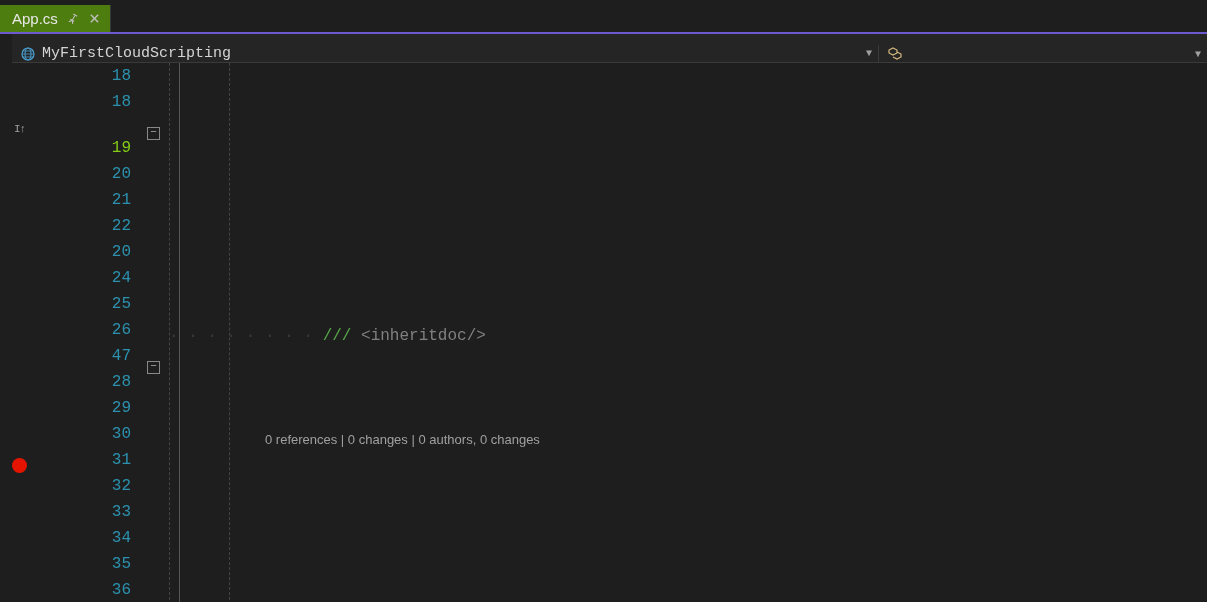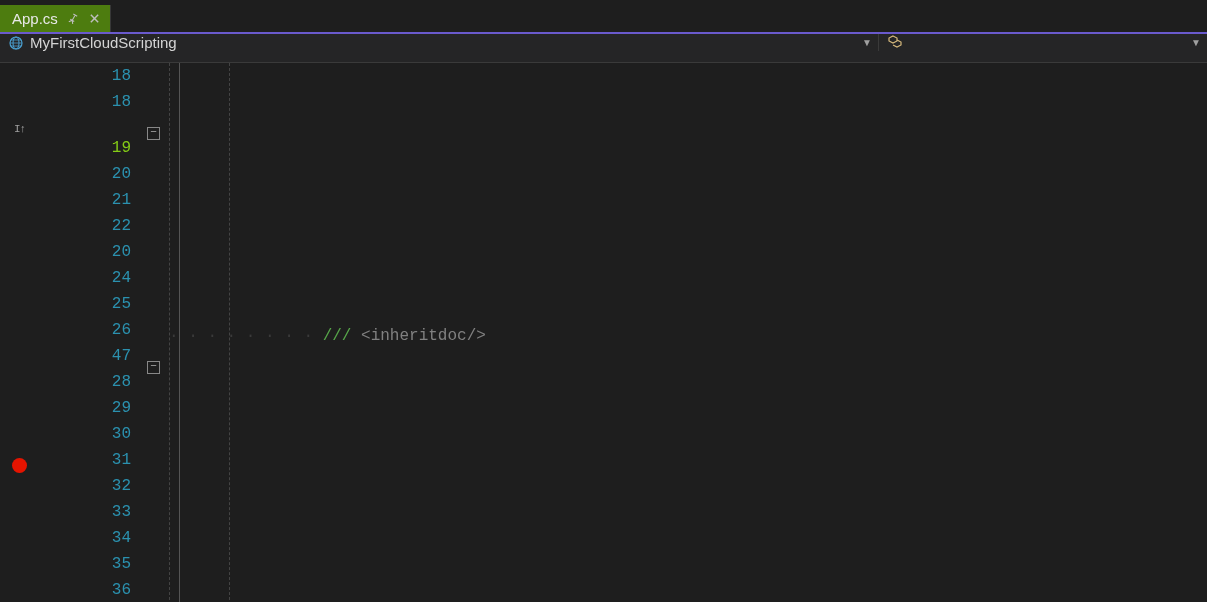--- a/index.html
+++ b/index.html
@@ -33,24 +33,25 @@
   .pin-ic, .close-ic {
     width: 14px; height: 14px;
     display: inline-flex; align-items: center; justify-content: center;
     color: #bfbfbf; font-size: 13px;
   }
   .navbar {
     height: 28px;
     background: #252526;
     border-bottom: 1px solid #3a3a3a;
     display: flex;
-    align-items: flex-start;
-    font-family: Liberation Sans, sans-serif;
+    align-items: flex-end;
+    font-family: Liberation Mono, monospace;
     font-size: 15px;
     color: #d4d4d4;
+    margin-left: 12px;
   }
   .nav-left {
     flex: 1;
     display: flex; align-items: center;
     padding-left: 8px;
     gap: 6px;
     border-right: 1px solid #3a3a3a;
   }
   .nav-right {
     width: 320px;
@@ -223,20 +224,21 @@
 
   <div class="code">
     <div class="vline" style="left:0px;"></div>
     <div class="vline" style="left:10px; border-left:1px solid #555;"></div>
     <div class="vline" style="left:60px;"></div>
 
     <div class="code-row"></div>
 
     <div class="code-row"><span class="dots">· · · · · · · · </span><span class="cmt"><span>///</span> </span><span style="color:#808080">&lt;</span><span style="color:#808080">inheritdoc</span><span style="color:#808080">/&gt;</span></div>
 
+    <div class="code-row" style="height:20px;"><span style="display:inline-block;width:96px;"></span><span class="ref">0 references | 0 changes | 0 authors, 0 changes</span></div>
 
 
     
 
     
 
     
 
     
 

